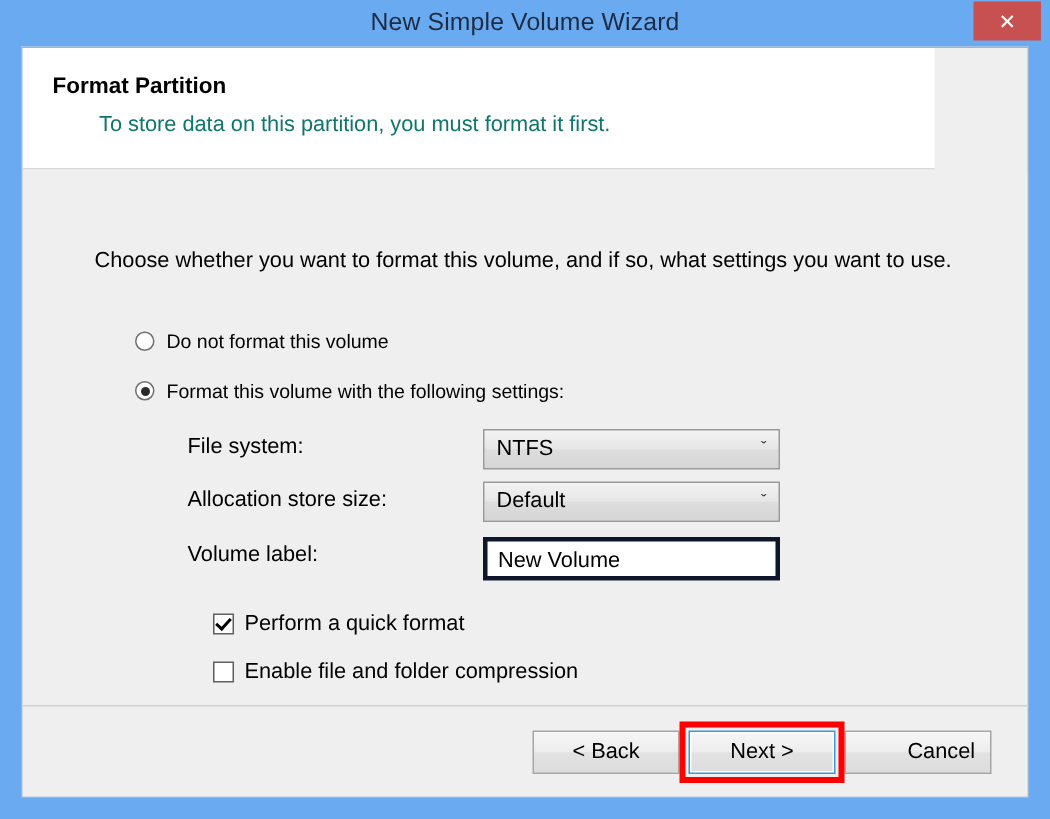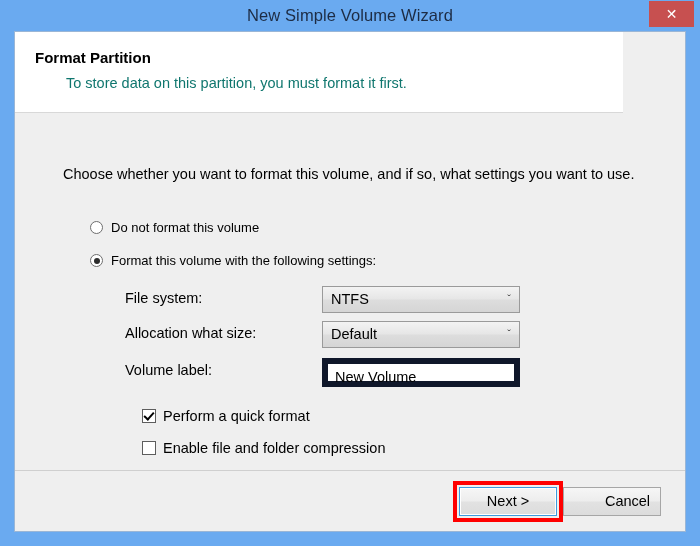--- a/index.html
+++ b/index.html
@@ -185,21 +185,21 @@
     line-height: 25px;
     font-size: 11px;
     color: #2f2f2f;
   }
 
   .textbox {
     position: absolute;
     left: 197px; top: 0;
     width: 198px; height: 29px;
     background: #ffffff;
-    border: 6px solid #0f172a;
+    border: 3px solid #0f172a;
     box-sizing: border-box;
     cursor: text;
   }
   .textbox .val {
     position: absolute;
     left: 7px; top: 0;
     line-height: 27px;
     font-size: 14.5px;
     color: #000000;
     white-space: nowrap;
@@ -314,21 +314,21 @@
 
       <div class="form-row f1">
         <span class="form-label">File system:</span>
         <div class="combo">
           <span class="val">NTFS</span>
           <span class="chev">ˇ</span>
         </div>
       </div>
 
       <div class="form-row f2">
-        <span class="form-label">Allocation what size:</span>
+        <span class="form-label">Allocation store size:</span>
         <div class="combo">
           <span class="val">Default</span>
           <span class="chev">ˇ</span>
         </div>
       </div>
 
       <div class="form-row f3">
         <span class="form-label">Volume label:</span>
         <div class="textbox">
           <span class="val">New Volume</span>
@@ -341,19 +341,20 @@
       </div>
 
       <div class="check-row c2">
         <span class="checkbox"></span>
         <span class="check-label">Enable file and folder compression</span>
       </div>
 
     </div>
 
     <div class="footer">
+      <button class="btn btn-back">&lt; Back</button>
       <button class="btn btn-next">Next &gt;</button>
       <button class="btn btn-cancel">Cancel</button>
       <div class="annot"></div>
     </div>
 
   </div>
 </div>
 
 </body></html>

